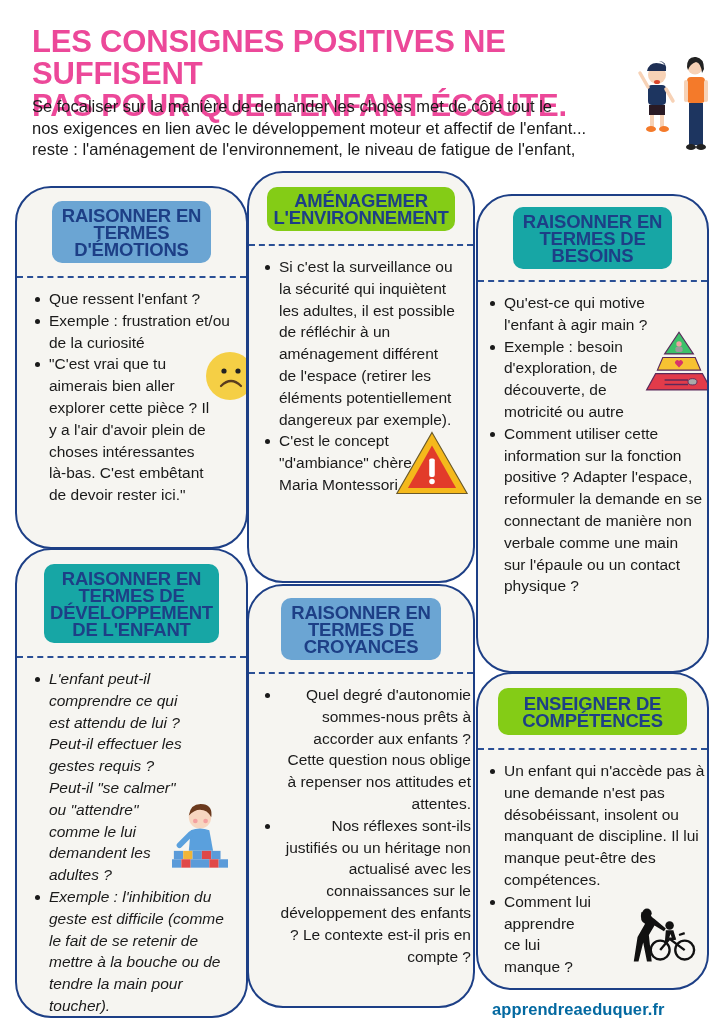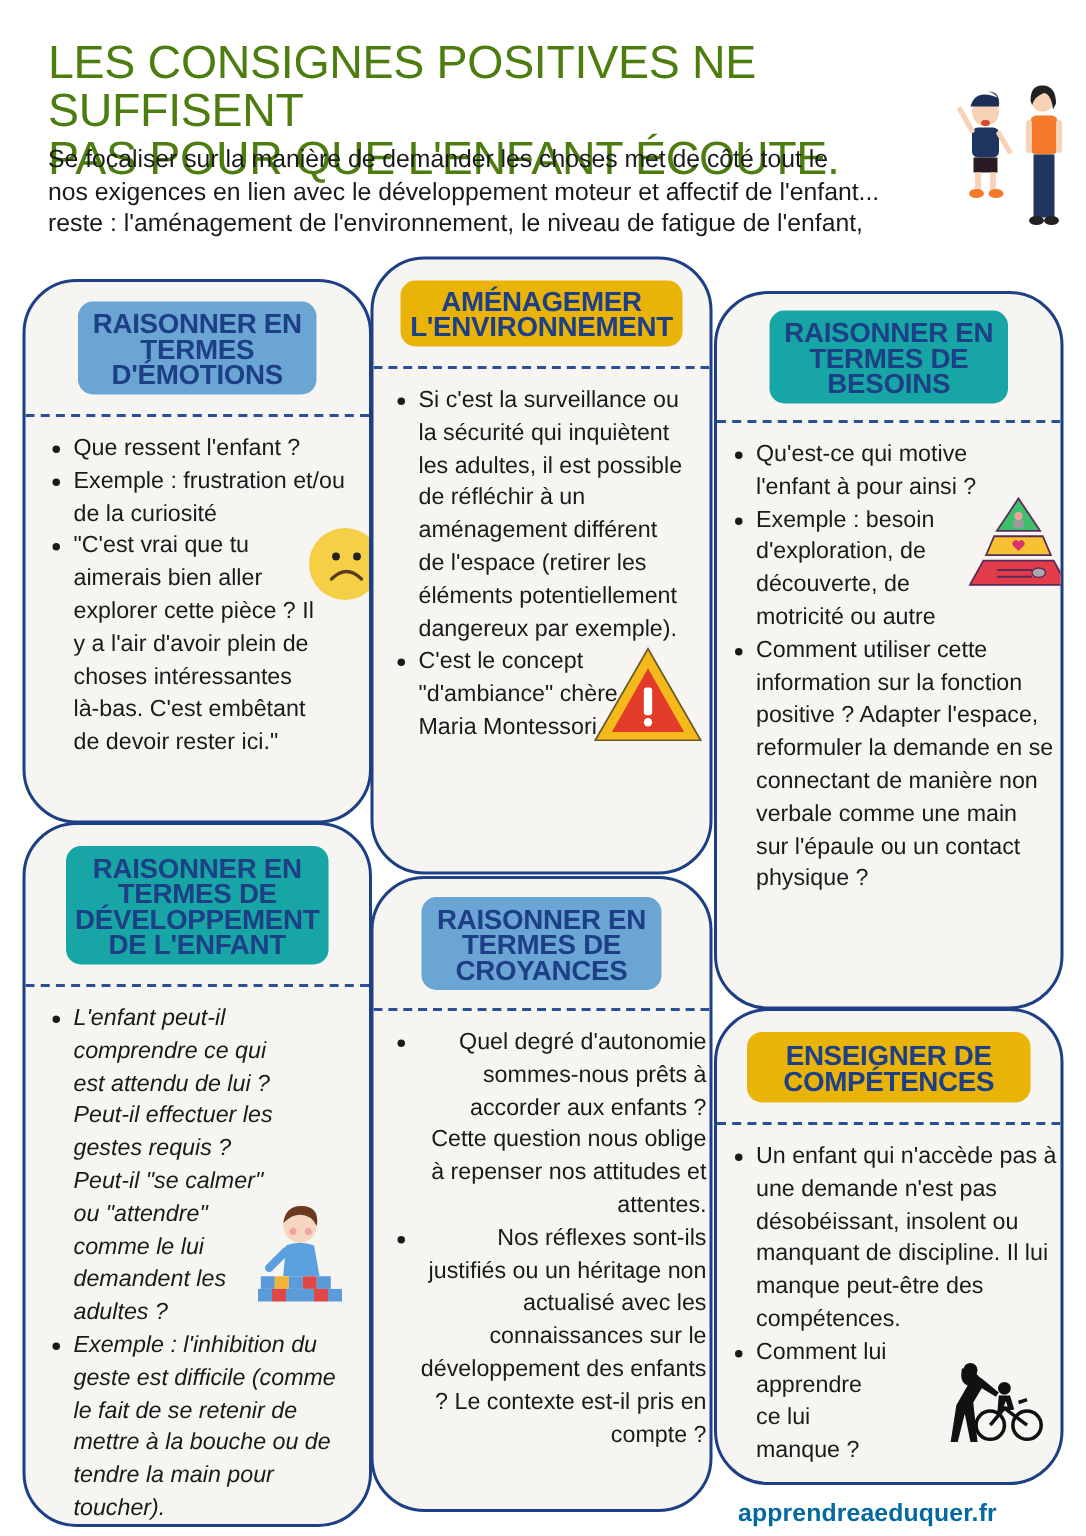--- a/index.html
+++ b/index.html
@@ -2,22 +2,22 @@
 <html><head>
 <meta charset="utf-8">
 <style>
   html, body { margin:0; padding:0; }
   body {
     width:724px; height:1024px; background:#ffffff; position:relative; overflow:hidden;
     font-family:"Liberation Sans", sans-serif; color:#1a1a1a;
   }
   .title {
     position:absolute; left:32px; top:26px; width:640px;
-    font-family:"Liberation Sans", sans-serif; font-weight:400;
-    font-size:31px; line-height:32px; color:#4d7c0f; letter-spacing:-0.2px;
+    font-family:"Liberation Sans", sans-serif; font-weight:700;
+    font-size:31px; line-height:32px; color:#ec4899; letter-spacing:-0.2px;
     margin:0;
   }
   .intro {
     position:absolute; left:32px; top:96px; width:600px;
     font-size:16.5px; line-height:21.5px; color:#1a1a1a; margin:0;
   }
   .hero { position:absolute; left:635px; top:55px; width:80px; height:100px; }
 
   .card {
     position:absolute; background:#f6f5f1; border:2.5px solid #1d3f86;
@@ -30,21 +30,21 @@
     position:absolute; left:0; right:0; top:var(--hh);
     border-top:2.5px dashed #2a4f95;
   }
   .pill {
     font-weight:700; text-align:center; color:#1d3f86;
     line-height:17px; font-size:18.5px; padding:6px 10px 5px; border-radius:10px;
     letter-spacing:-0.2px;
   }
   .pill.blue { background:#6ba5d3; }
   .pill.teal { background:#17a6a5; }
-  .pill.pale { background:#eab308; }
+  .pill.pale { background:#84cc16; }
   .pill .ln { display:block; }
 
   ul.items {
     list-style:none; margin:0; padding:0;
     position:absolute; left:14px; right:10px; top:calc(var(--hh) + 12px);
     font-size:15.5px; line-height:21.8px;
   }
   ul.items li { position:relative; padding-left:18px; }
   ul.items li::before {
     content:""; position:absolute; left:4px; top:9px; width:5px; height:5px;
@@ -139,21 +139,21 @@
 <section class="card" style="left:476px;top:194px;width:233px;height:479px;--hh:84px;">
   <div class="head">
     <div class="pill teal">
       <span class="ln">RAISONNER EN</span>
       <span class="ln">TERMES DE</span>
       <span class="ln">BESOINS</span>
     </div>
   </div>
   <div class="divider"></div>
   <ul class="items" style="left:8px;right:4px;">
-    <li style="margin-right:20px">Qu'est-ce qui motive l'enfant à pour ainsi ?</li>
+    <li style="margin-right:20px">Qu'est-ce qui motive l'enfant à agir main ?</li>
     <li style="margin-right:70px">Exemple : besoin d'exploration, de découverte, de motricité ou autre</li>
     <li>Comment utiliser cette information sur la fonction positive ? Adapter l'espace, reformuler la demande en se connectant de manière non verbale comme une main sur l'épaule ou un contact physique ?</li>
   </ul>
   <svg class="illus" viewBox="0 0 80 70" style="left:165px;top:134px;width:72px;height:64px;">
     <polygon points="40,2 56,26 24,26" fill="#3cc16a" stroke="#5a2a5a" stroke-width="1.3"></polygon>
     <circle cx="40" cy="15" r="3" fill="#f0a0a0"></circle>
     <rect x="36" y="18" width="8" height="6" rx="2" fill="#9a9a9a"></rect>
     <polygon points="22,30 58,30 64,44 16,44" fill="#f7c232" stroke="#5a2a5a" stroke-width="1.3"></polygon>
     <path d="M40 41 l-4 -4 a2.3 2.3 0 0 1 4 -3 a2.3 2.3 0 0 1 4 3 z" fill="#d8336b"></path>
     <polygon points="14,48 66,48 76,66 4,66" fill="#e23b4a" stroke="#5a2a5a" stroke-width="1.3"></polygon>

